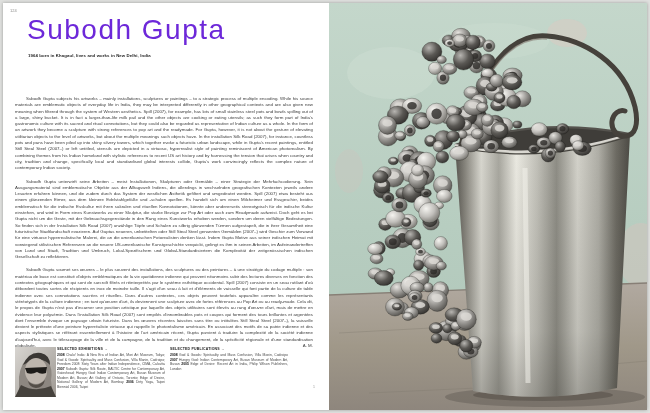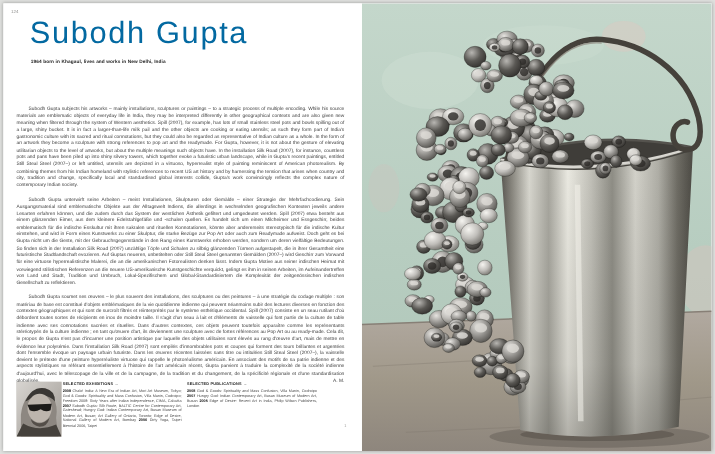--- a/index.html
+++ b/index.html
@@ -1,20 +1,20 @@
 <!DOCTYPE html>
 <html><head>
 <meta charset="utf-8">
 <style>
   html,body{margin:0;padding:0;background:#e9eae8;font-family:"Liberation Sans",sans-serif;}
   .stage{position:relative;width:650px;height:413px;background:#dfe0de;overflow:hidden;}
   .spread{position:absolute;left:3px;top:3px;width:644px;height:407px;background:#ffffff;box-shadow:0 0 3px rgba(0,0,0,.3);overflow:hidden;}
   .page-left{position:absolute;left:0;top:0;width:326px;height:407px;background:#fff;}
   .pagenum{position:absolute;left:7px;top:5px;font-size:4px;color:#8a8a88;}
-  .title{position:absolute;left:24px;top:11px;font-size:28px;font-weight:100;letter-spacing:1.5px;color:#0369a1;white-space:nowrap;}
+  .title{position:absolute;left:24px;top:11px;font-size:28px;font-weight:100;letter-spacing:1.5px;color:#6d28d9;white-space:nowrap;}
   .subtitle{position:absolute;left:25px;top:50px;font-size:4.3px;font-weight:bold;color:#242424;letter-spacing:.1px;}
   .bodytext{position:absolute;left:12px;top:93px;width:298px;color:#3b3b3b;}
   .bodytext p{margin:0 0 7px 0;font-size:4.4px;line-height:6.3px;text-align:justify;text-indent:11px;}
   .initials{float:right;font-size:4.4px;}
   .bottomblock{position:absolute;left:12px;top:344px;width:300px;height:56px;}
   .portrait{position:absolute;left:0;top:0;width:41px;height:50px;overflow:hidden;background:#b9b5b0;}
   .col{position:absolute;top:0;font-size:3.4px;line-height:4.5px;color:#4a4a4a;text-align:justify;}
   .col-ex{left:42px;width:108px;}
   .col-pub{left:155px;width:118px;}
   .colhead{font-size:3.5px;font-weight:bold;letter-spacing:.2px;color:#222;margin-bottom:1.5px;}

